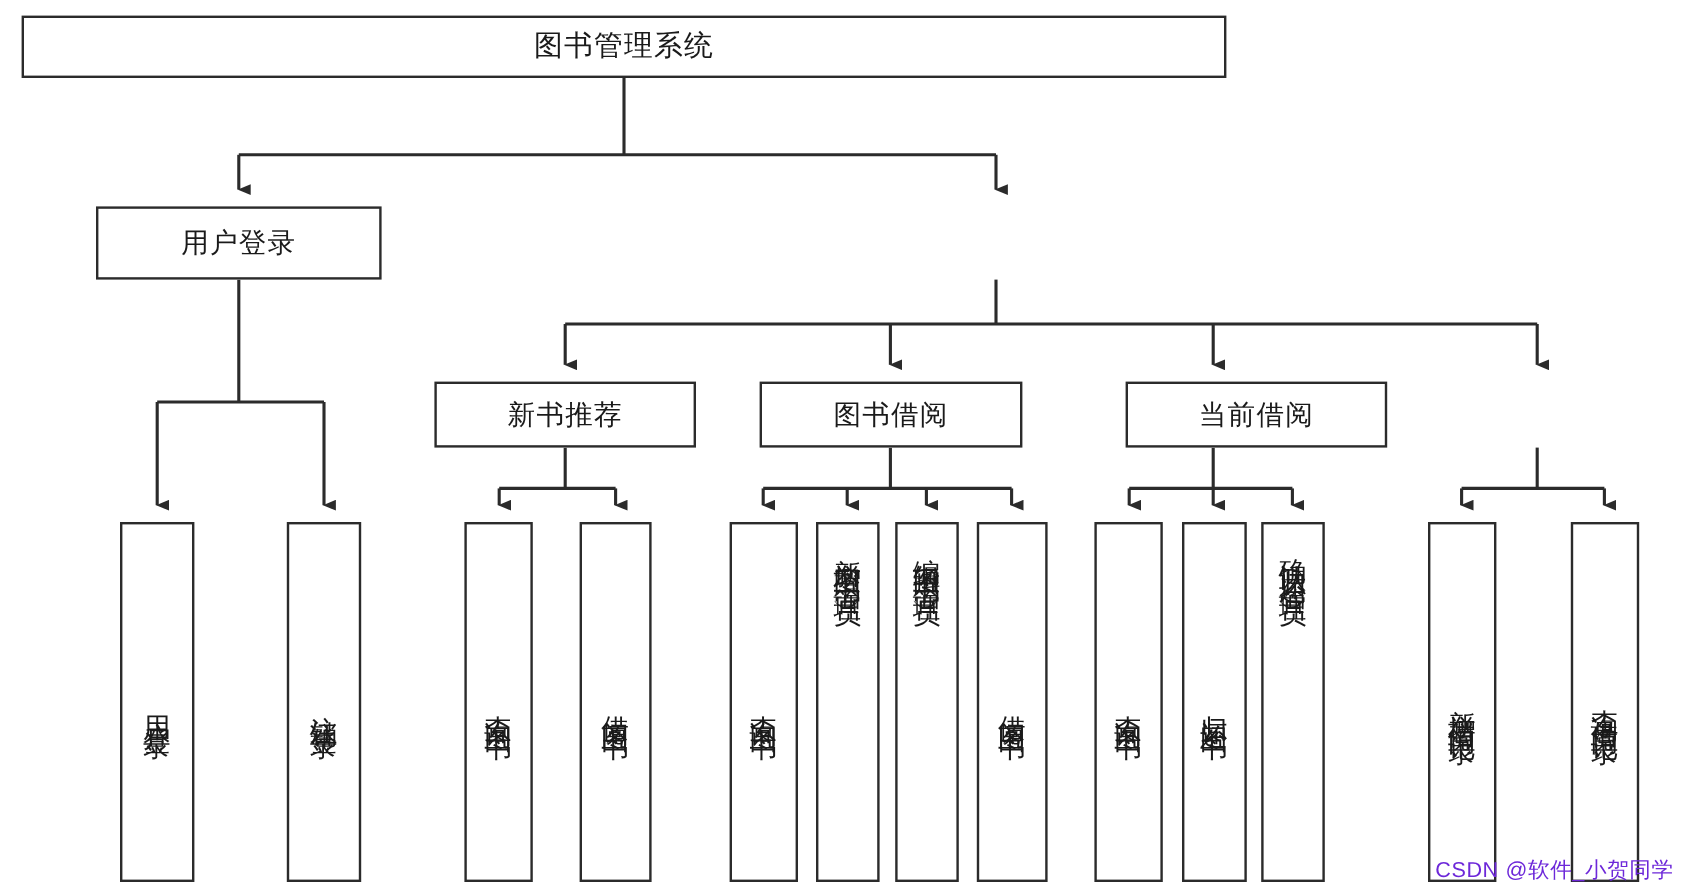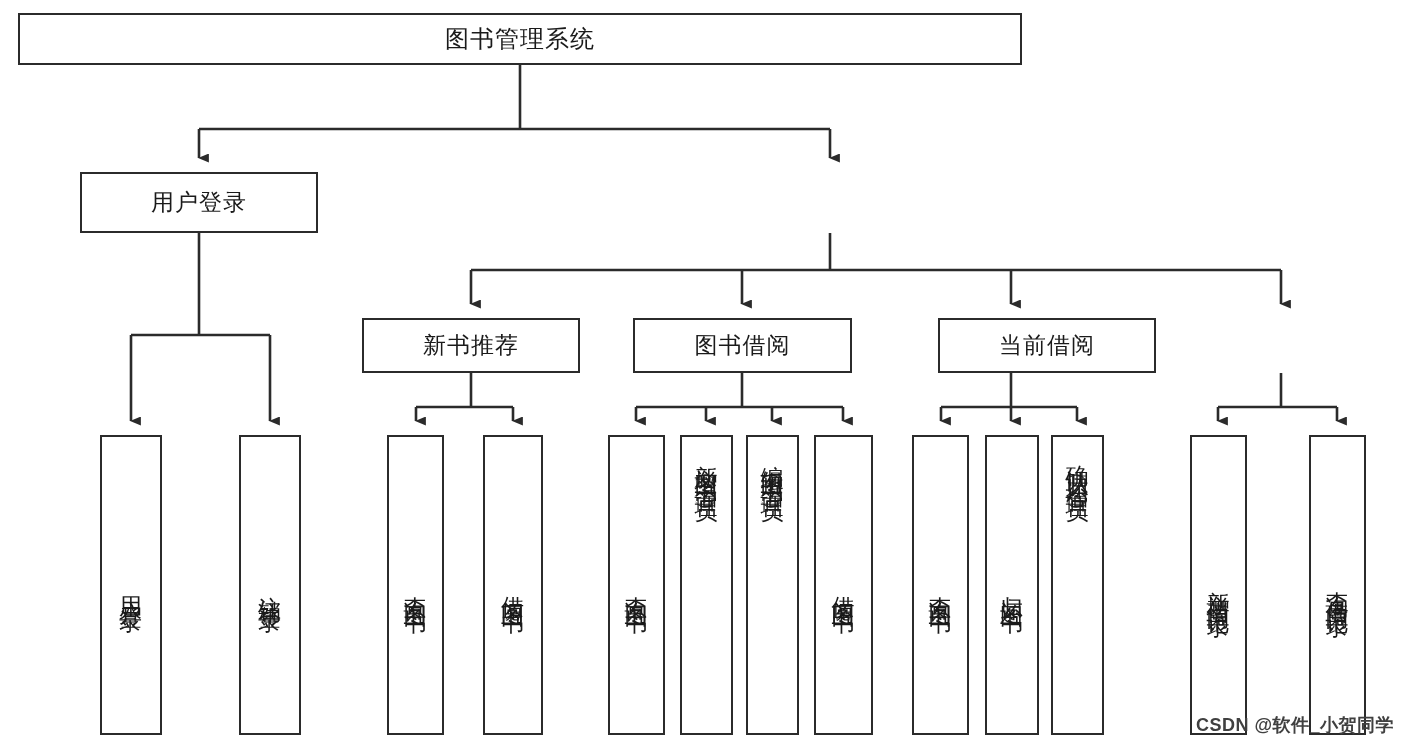--- a/index.html
+++ b/index.html
@@ -206,15 +206,15 @@
     <span class="leaf-wrap">
         <span class="vtext">新增借阅记录</span>
       </span>
   </div>
   <div class="node leaf" style="left: 1309px; top: 435px; width: 57px; height: 300px; border-color: rgb(43, 43, 43); background: rgb(255, 255, 255); color: rgb(26, 26, 26);">
     <span class="leaf-wrap">
         <span class="vtext">查询借阅记录</span>
       </span>
   </div>
 
-  <div id="watermark" style="color: #404040; font-weight: bold;">CSDN @软件_小贺同学</div>
+  <div id="watermark" style="color: #6d28d9;">CSDN @软件_小贺同学</div>
 
 </div>
 
 </body></html>

